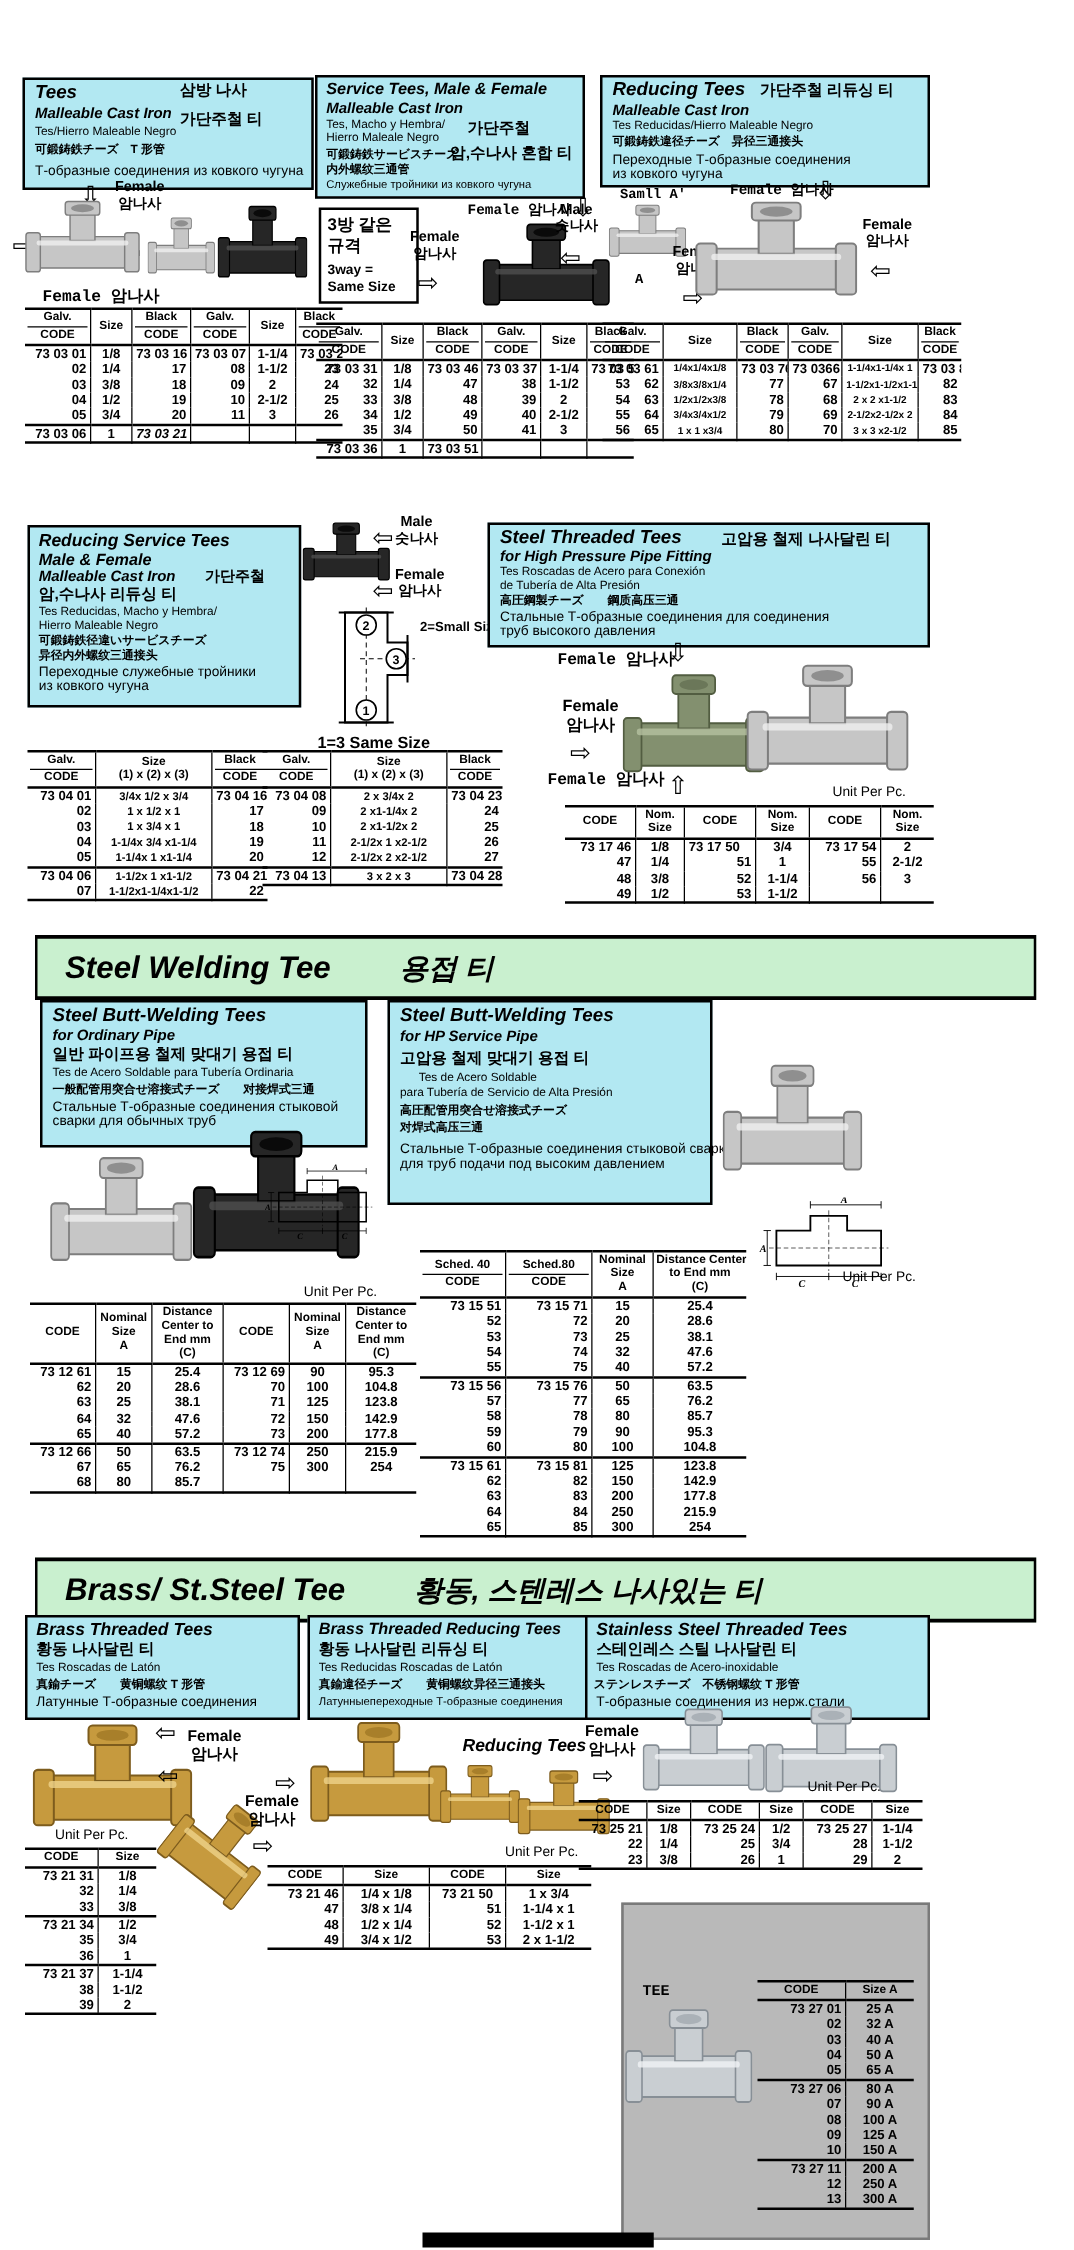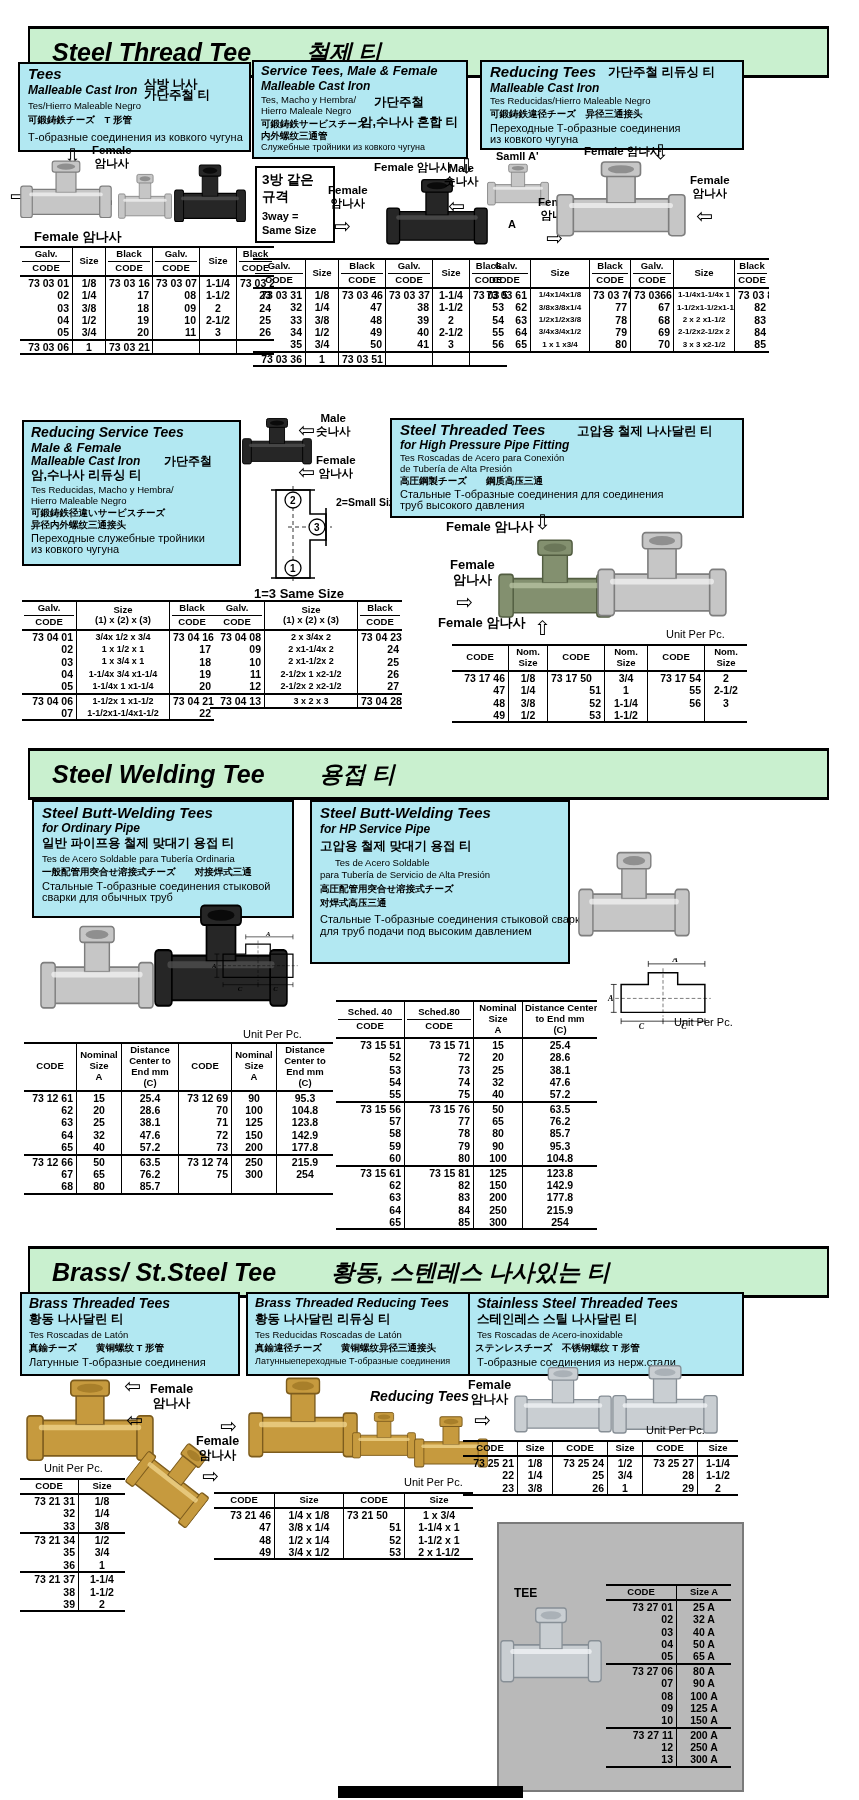--- a/index.html
+++ b/index.html
@@ -16,21 +16,21 @@
   .cbox{position:absolute;background:var(--cyan,#b2e8f2);border:2px solid #000;}
   .cbox .ln{position:absolute;white-space:nowrap;line-height:1.05;}
   .ti{font-size:15px;font-weight:bold;font-style:italic;}
   .ti-s{font-size:13px;font-weight:bold;font-style:italic;}
   .ti2{font-size:12px;font-weight:bold;font-style:italic;}
   .ko1{font-size:12.5px;font-weight:bold;}
   .es{font-size:9.5px;}
   .jp{font-size:9.5px;font-weight:bold;}
   .ru{font-size:11px;}
   
-  .lbl1{position:absolute;font-weight:bold;font-size:11.5px;white-space:nowrap;}
+  .lbl1{position:absolute;font-weight:bold;font-size:11.5px;white-space:nowrap;font-family:Liberation Mono, monospace;}
   .lbl2{position:absolute;font-weight:bold;font-size:11.5px;line-height:1.15;text-align:center;white-space:nowrap;}
   .unit{position:absolute;font-size:11px;white-space:nowrap;}
   .arr{position:absolute;font-size:20px;line-height:1;font-family:"DejaVu Sans",sans-serif;}
   .note-sm{position:absolute;font-size:10.5px;font-weight:bold;white-space:nowrap;}
   .note-bg{position:absolute;font-size:13px;font-weight:bold;white-space:nowrap;}
   .rt-label{position:absolute;font-size:14px;font-weight:bold;font-style:italic;white-space:nowrap;}
   
   .wbox{position:absolute;background:#fff;border:2px solid #000;padding:4px 5px;line-height:1.25;}
   .wbox .b1{font-size:13.5px;font-weight:bold;}
   .wbox .b2{font-size:11px;font-weight:bold;}
@@ -53,29 +53,25 @@
   .photo{position:absolute;}
   .footer-mark{position:absolute;background:#000;}
   svg text.dimt{font-family:"Liberation Serif",serif;font-style:italic;font-weight:bold;font-size:11px;}
   svg text.cnum{font-family:"Liberation Sans",sans-serif;font-weight:bold;font-size:10px;}
 </style>
 </head>
 <body>
 
 <div class="page">
 
-  <div class="gbar" style="top:26px">
-    <span class="en">Steel  Thread Tee</span>
-    <span class="ko">철제 티</span>
-  </div>
 
   <div class="cbox" style="left:18px;top:62px;width:229px;height:86px">
     <div class="ln ti" style="left:8px;top:2px">Tees</div>
     <div class="ln ti2" style="left:8px;top:20px">Malleable Cast Iron</div>
-    <div class="ln ko1" style="left:124px;top:14px">삼방 나사</div>
+    <div class="ln ko1" style="left:124px;top:2px">삼방 나사</div>
     <div class="ln ko1" style="left:124px;top:25px">가단주철 티</div>
     <div class="ln es" style="left:8px;top:37px">Tes/Hierro Maleable Negro</div>
     <div class="ln jp" style="left:8px;top:51px">可鍛鋳鉄チーズ　T 形管</div>
     <div class="ln ru" style="left:8px;top:68px">Т-образные соединения из ковкого чугуна</div>
   </div>
 
   <div class="cbox" style="left:252px;top:60px;width:212px;height:95px">
     <div class="ln ti-s" style="left:7px;top:2px">Service Tees, Male &amp; Female</div>
     <div class="ln ti2" style="left:7px;top:18px">Malleable Cast Iron</div>
     <div class="ln es" style="left:7px;top:33px">Tes, Macho y Hembra/</div>
@@ -199,21 +195,21 @@
             <td style="text-align: right;">20</td>
             <td style="text-align: right;">11</td>
             <td style="text-align: center;">3</td>
             <td style="text-align: right;">26</td>
           </tr>
         </tbody>
         <tbody>
           <tr class="gfirst">
             <td style="text-align: right;">73 03 06</td>
             <td style="text-align: center;">1</td>
-            <td style="text-align: right;">73 03 21</td>
+            <td style="text-align: right; font-style: italic;">73 03 21</td>
             <td style="text-align: right;"></td>
             <td style="text-align: center;"></td>
             <td style="text-align: right;"></td>
           </tr>
         </tbody>
       </table>
     </div>
 
   <div class="wbox" style="left:255px;top:166px;width:66px">
     <div class="b1">3방 같은</div>
@@ -1194,21 +1190,21 @@
             </th>
             <th style="width: 64px;">
               <div>Size</div>
             </th>
           </tr>
         </thead>
         <tbody>
           <tr>
             <td style="text-align: right;">73 21 46</td>
             <td style="text-align: center;">1/4 x 1/8</td>
-            <td style="text-align: left;">73 21 50</td>
+            <td style="text-align: center;">73 21 50</td>
             <td style="text-align: center;">1 x 3/4</td>
           </tr>
           <tr>
             <td style="text-align: right;">47</td>
             <td style="text-align: center;">3/8 x 1/4</td>
             <td style="text-align: right;">51</td>
             <td style="text-align: center;">1-1/4 x 1</td>
           </tr>
           <tr>
             <td style="text-align: right;">48</td>

